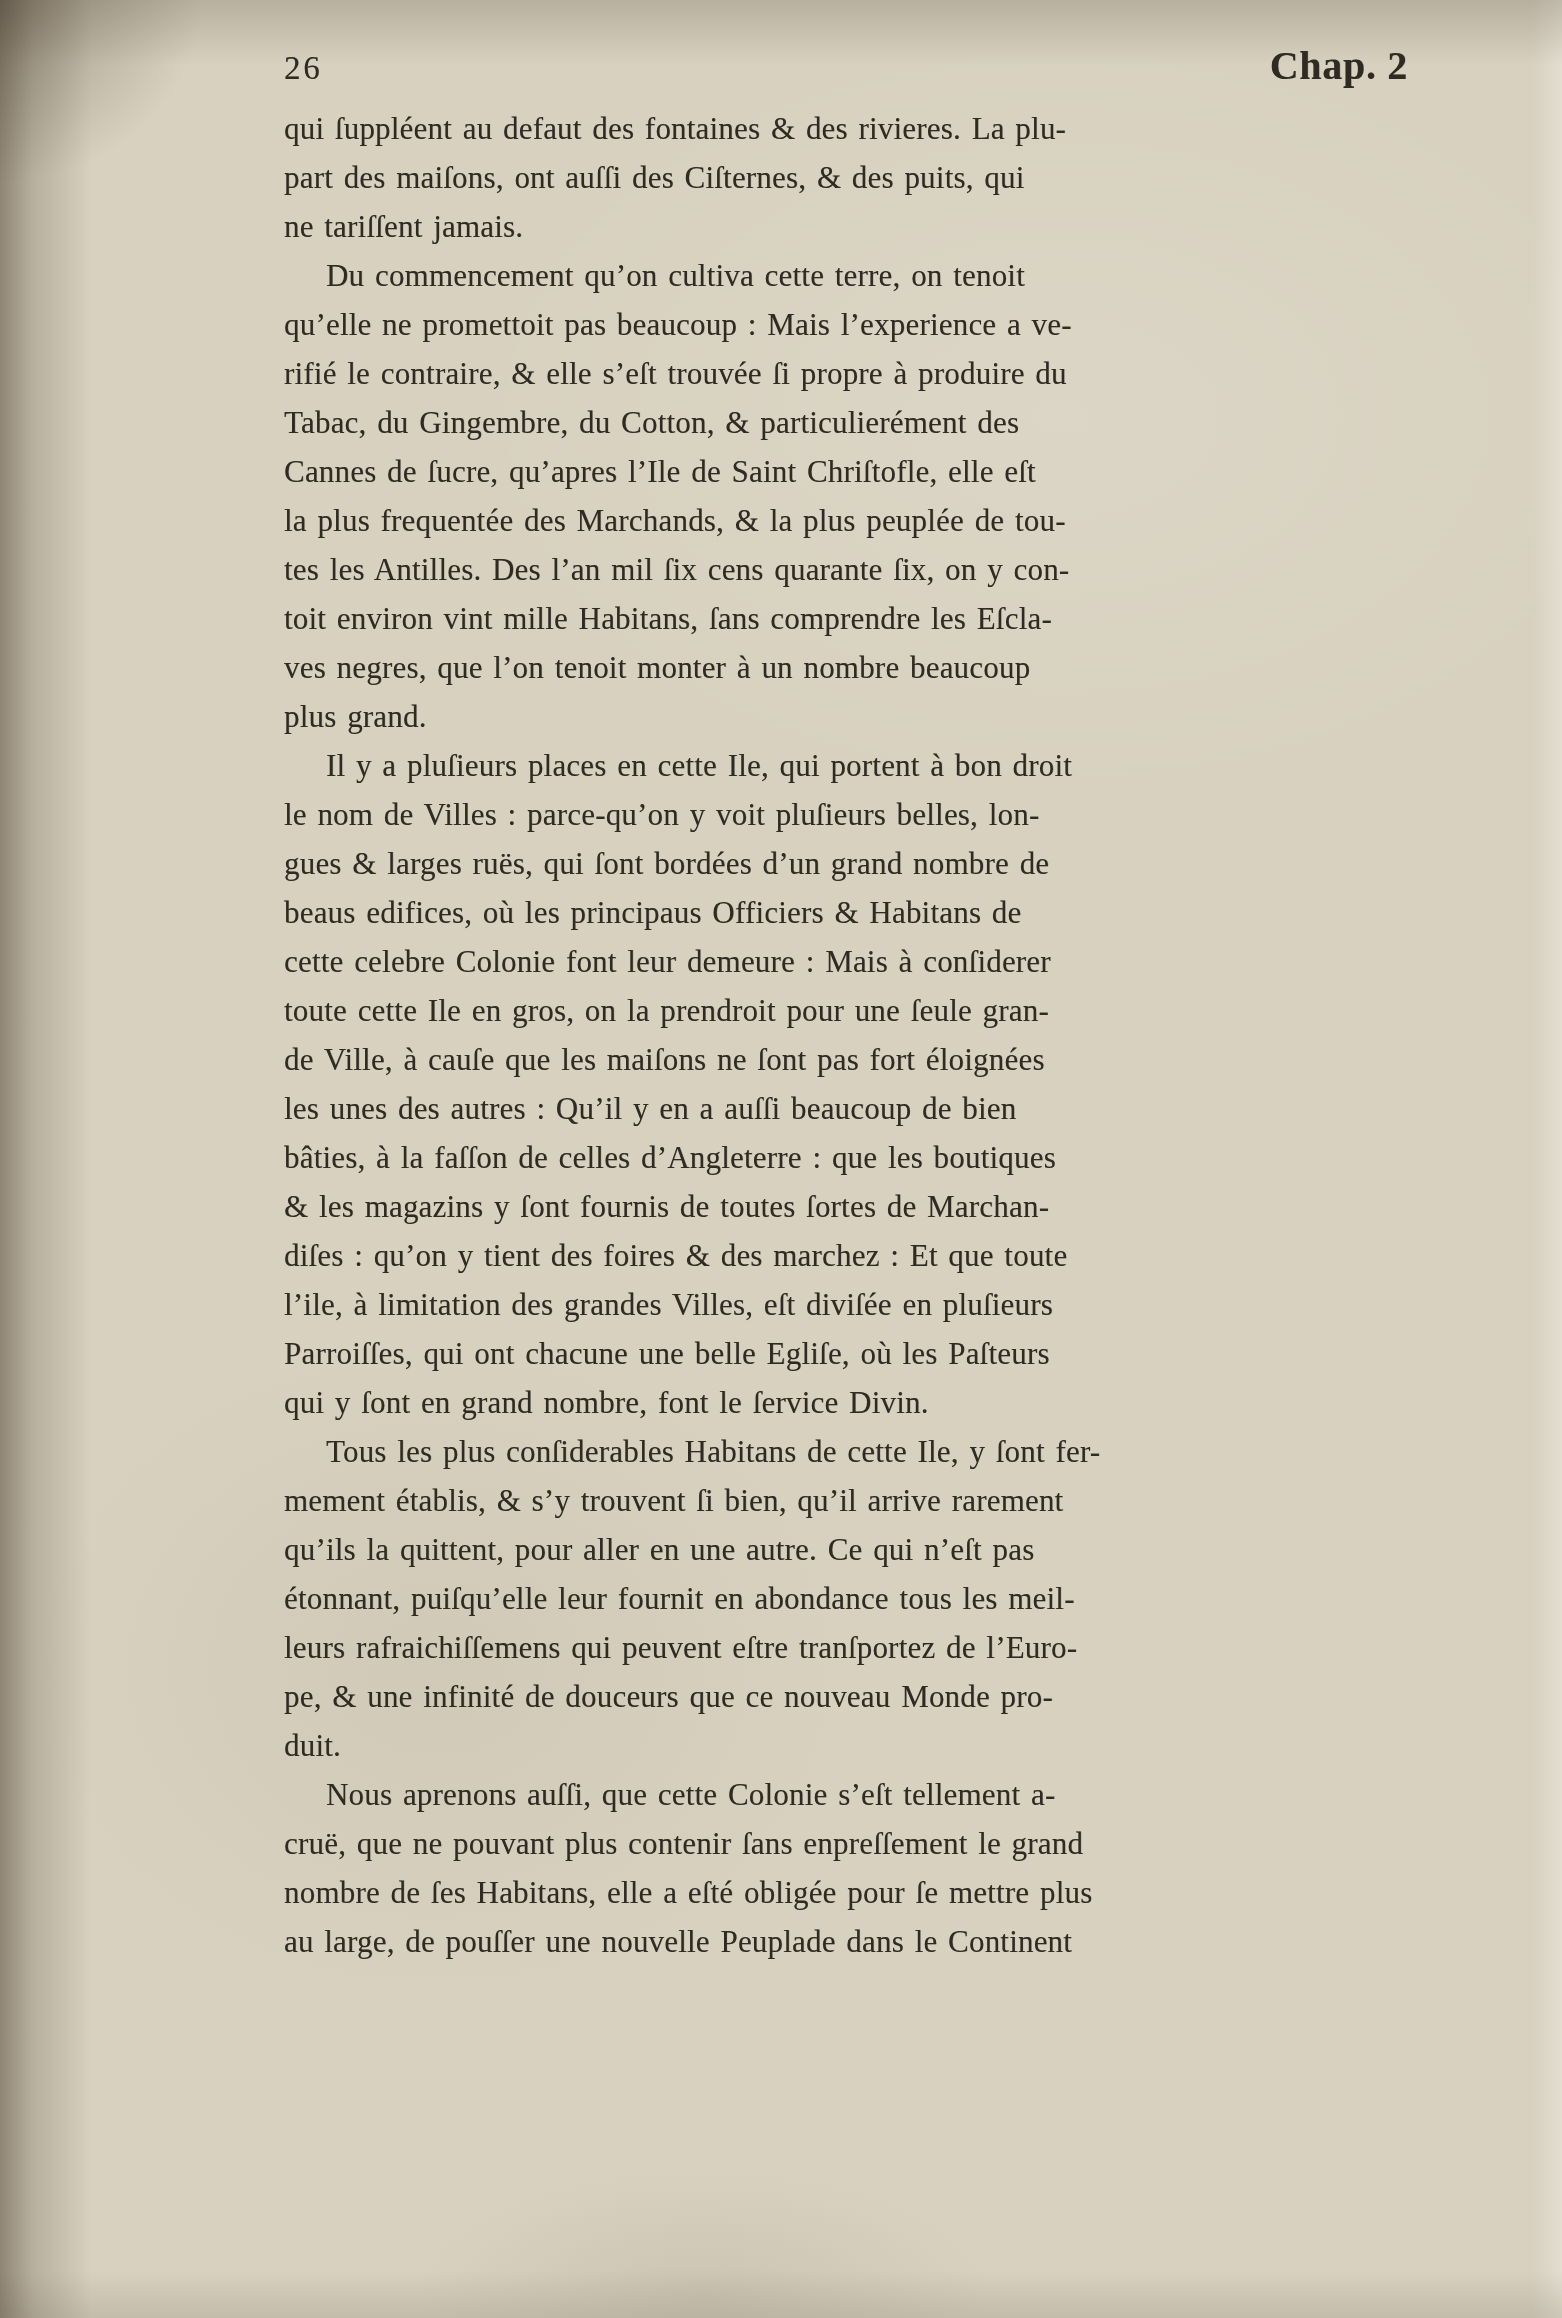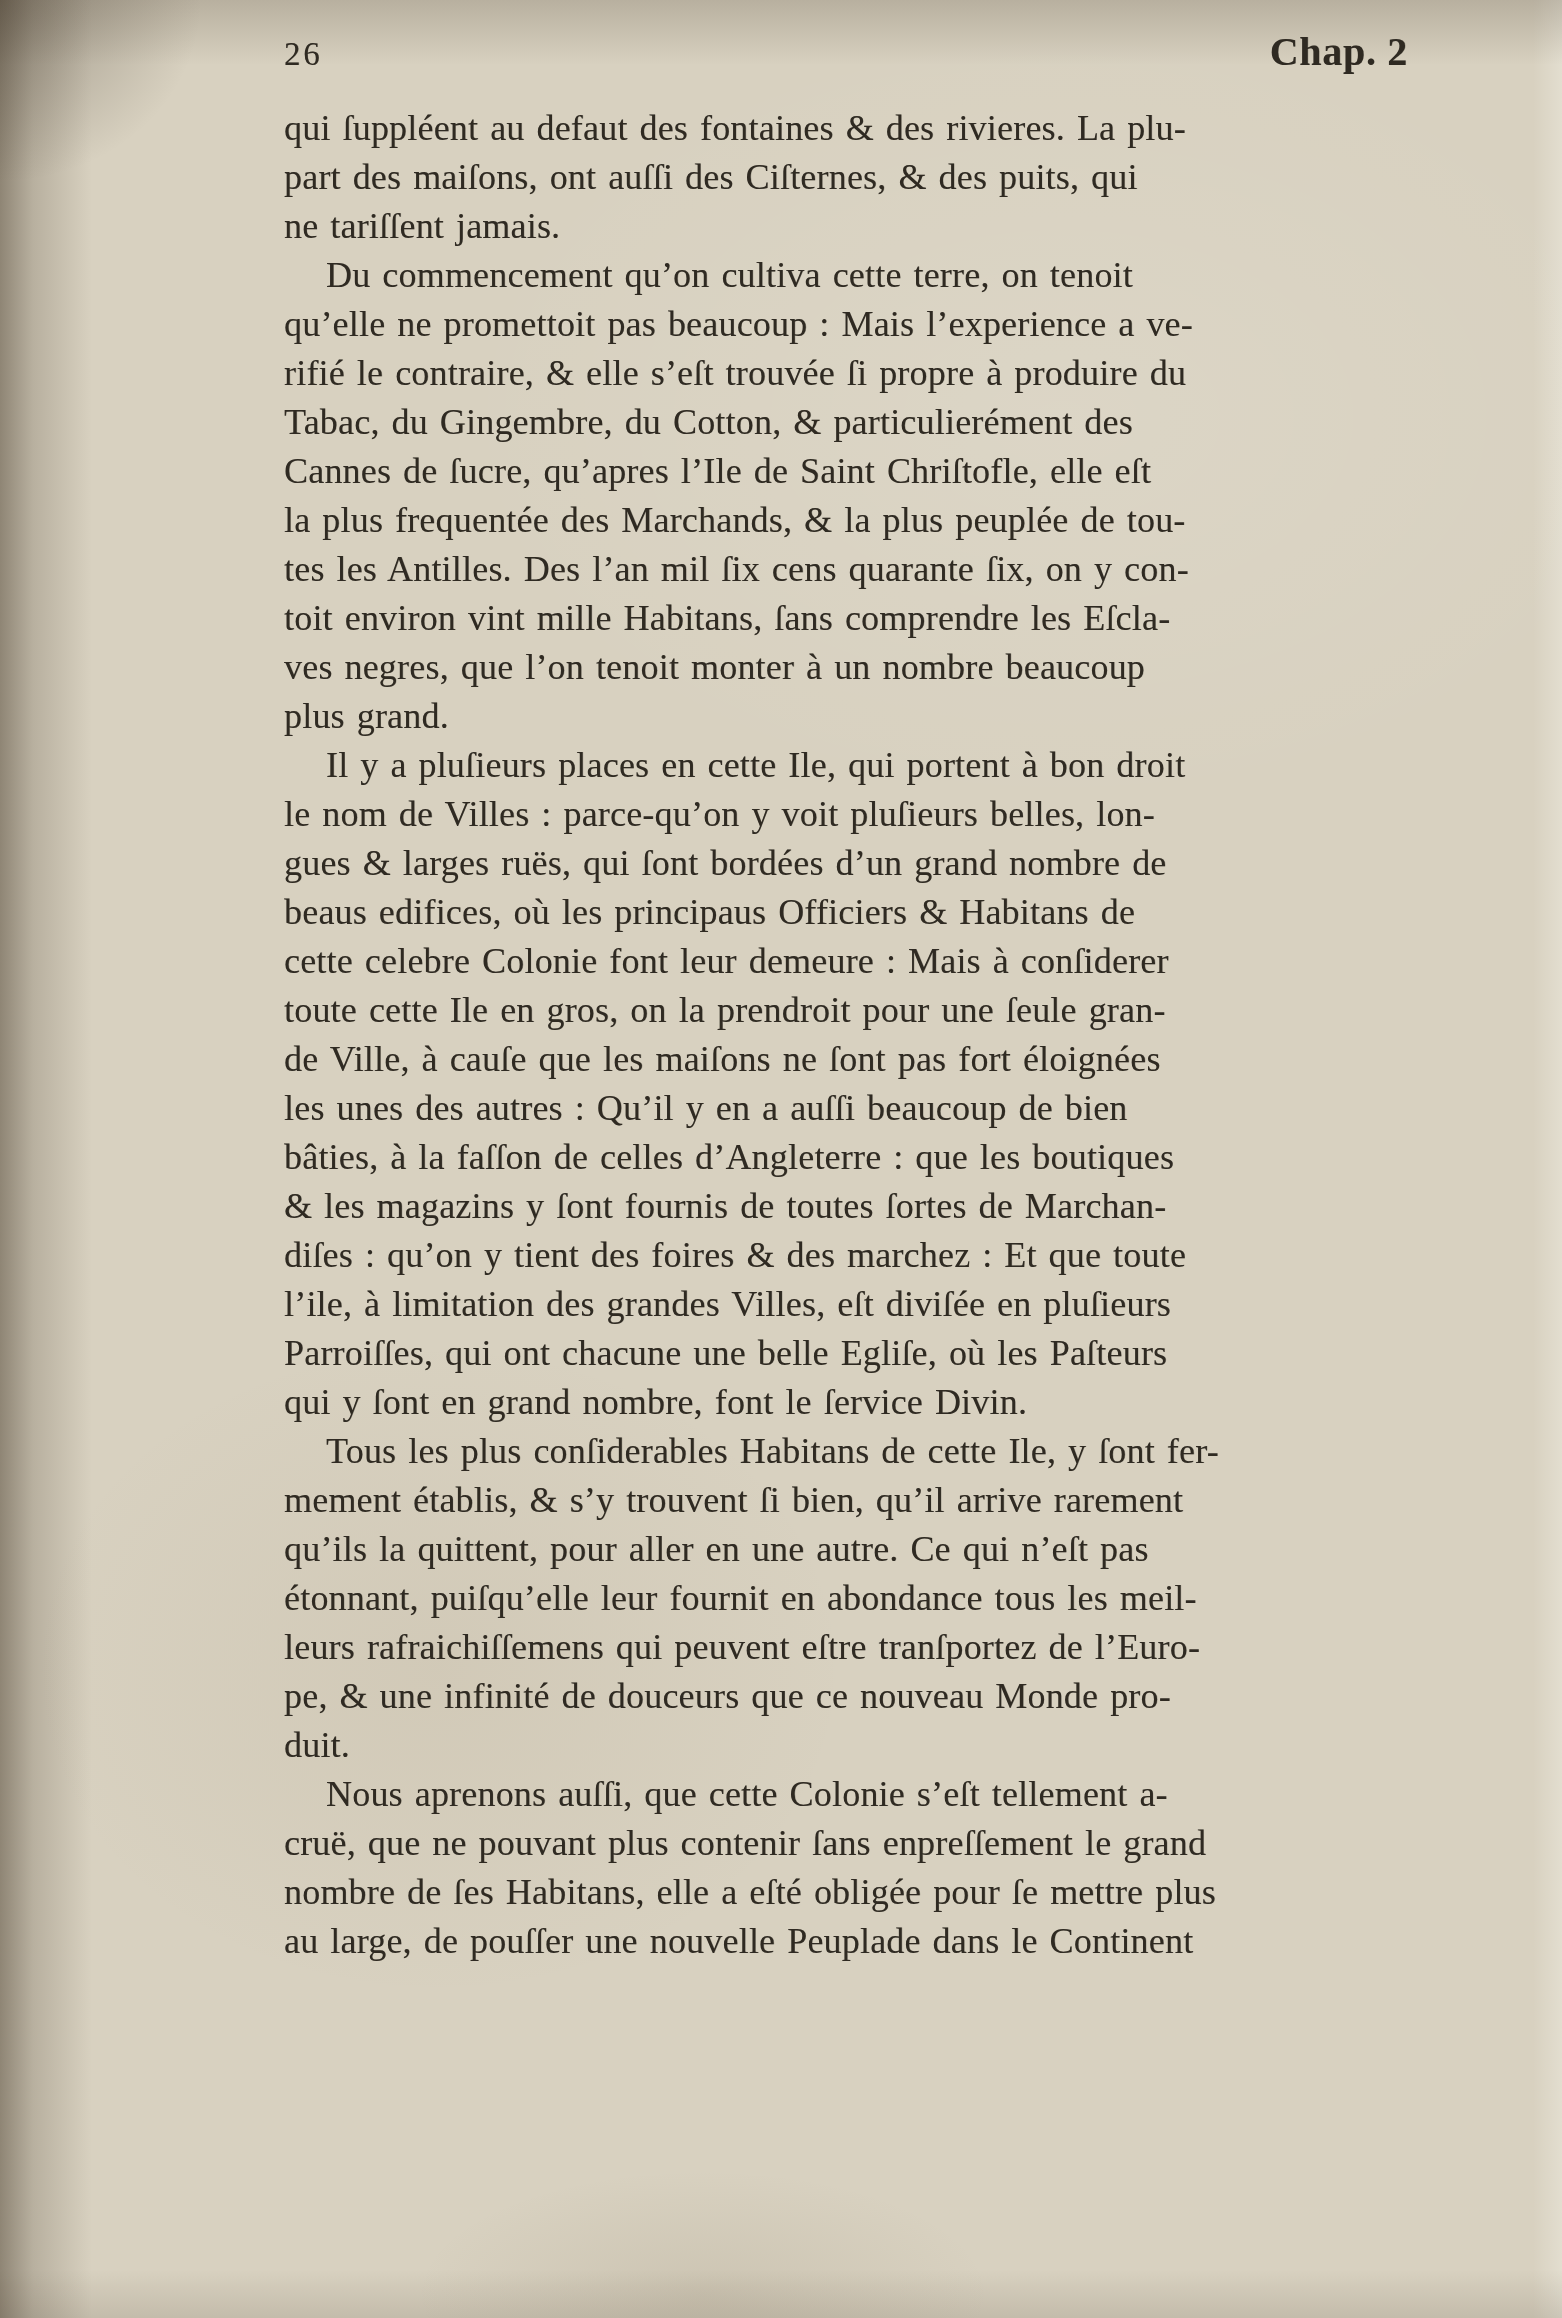--- a/index.html
+++ b/index.html
@@ -24,21 +24,21 @@
       linear-gradient(90deg, rgba(70,58,42,0.50) 0px, rgba(70,58,42,0.22) 33px, rgba(70,58,42,0) 92px),
       linear-gradient(180deg, rgba(70,58,42,0.22) 0px, rgba(70,58,42,0) 65px),
       linear-gradient(0deg, rgba(70,58,42,0.14) 0px, rgba(70,58,42,0) 48px),
       linear-gradient(270deg, rgba(255,255,248,0.28) 0px, rgba(255,255,248,0) 29px);
     color: #2f2a22;
   }
   .running-head {
     position: absolute;
     left: 284px;
     right: 154px;
-    top: 28px;
+    top: 42px;
     display: flex;
     align-items: baseline;
     text-shadow: 0.4px 0.4px 0.6px rgba(47,42,34,0.35);
   }
   .pagenum {
     font-size: 33px;
     letter-spacing: 2.7px;
   }
   .title {
     position: absolute;
@@ -55,21 +55,21 @@
     margin-left: auto;
     font-size: 40px;
     font-weight: bold;
     letter-spacing: 0.7px;
   }
   .text-block {
     position: absolute;
     left: 284px;
     width: 1206px;
     top: 104px;
-    font-size: 36px;
+    font-size: 31px;
     line-height: 49px;
     word-spacing: 2.7px;
     letter-spacing: 0.2px;
     text-shadow: 0.4px 0.4px 0.6px rgba(47,42,34,0.32);
   }
   .para {
     margin: 0;
     white-space: pre-line;
     text-indent: 42px;
   }

